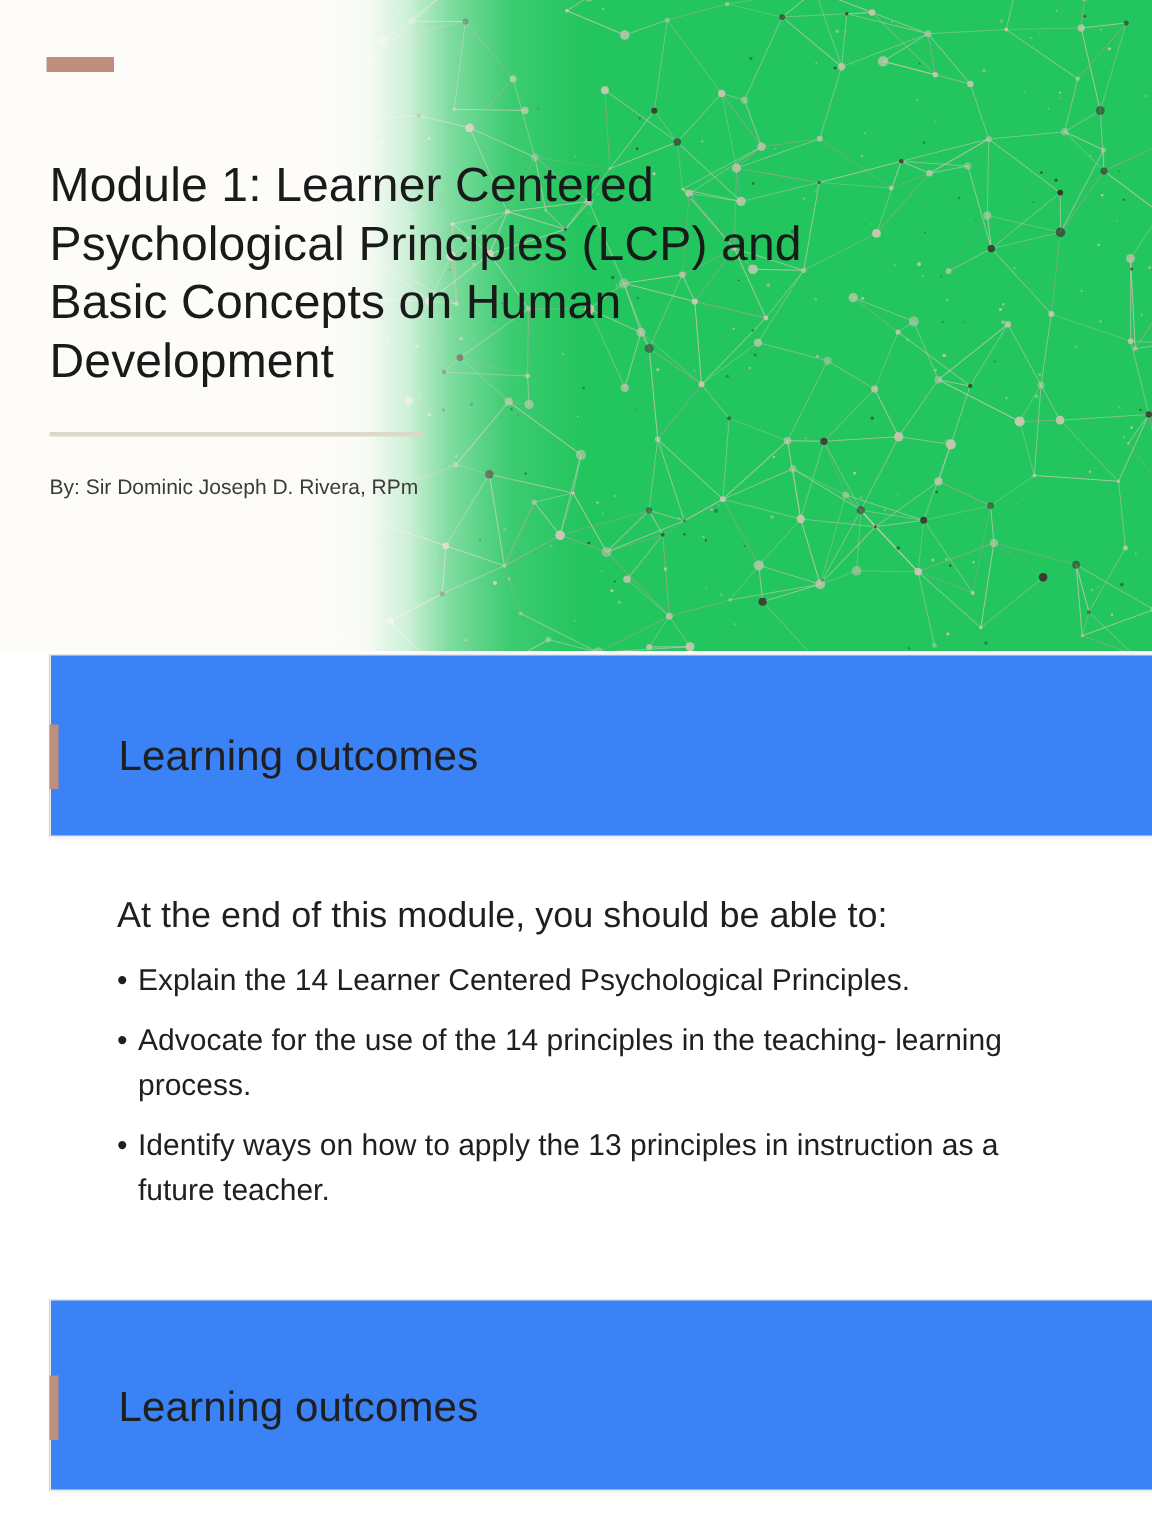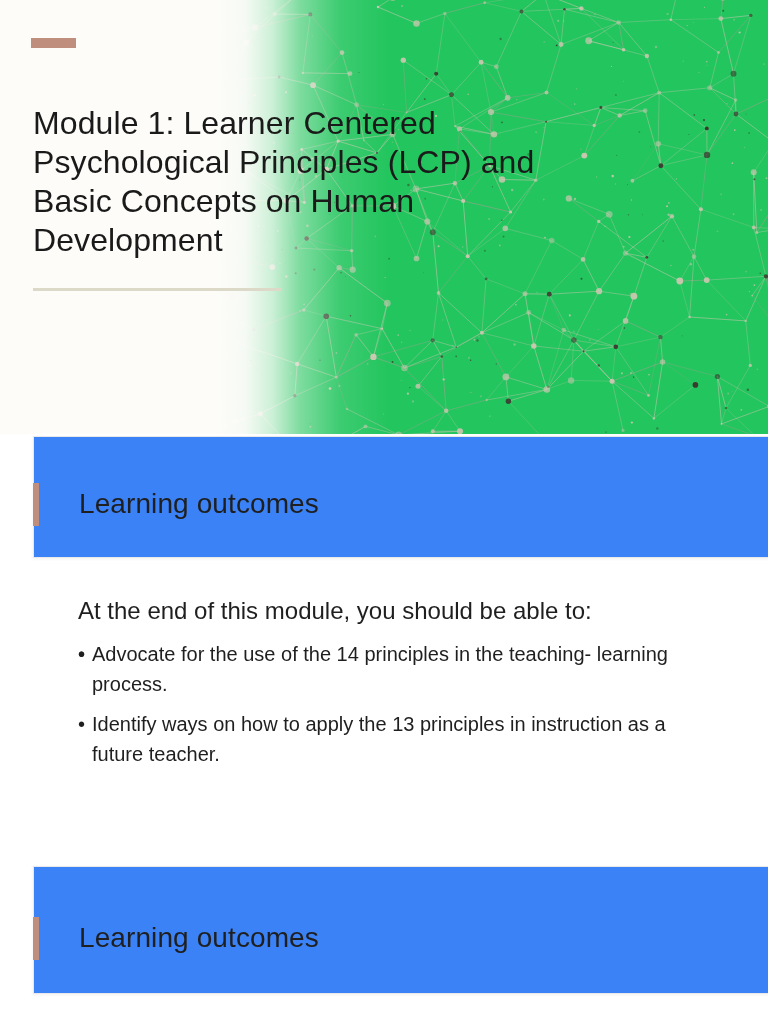--- a/index.html
+++ b/index.html
@@ -1033,33 +1033,35 @@
   </div>
 
   <div class="hero-fade"></div>
 
   <div class="accent-bar-top"></div>
 
   <h1 class="hero-title">Module 1: Learner Centered Psychological Principles (LCP) and Basic Concepts on Human Development</h1>
 
   <div class="hero-rule"></div>
 
+  <p class="hero-byline">By: Sir Dominic Joseph D. Rivera, RPm</p>
 </div>
 
 <div class="card card-1">
   <div class="card-accent"></div>
   <h2 class="card-title">Learning outcomes</h2>
 </div>
 
 <div class="content">
   <p class="content-lead">At the end of this module, you should be able to:</p>
 
   <ul class="bullets">
     <li>
       <span class="dot">•</span>
+      <span>Explain the 14 Learner Centered Psychological Principles.</span>
     </li>
     <li>
       <span class="dot">•</span>
       <span>Advocate for the use of the 14 principles in the teaching- learning process.</span>
     </li>
     <li>
       <span class="dot">•</span>
       <span>Identify ways on how to apply the 13 principles in instruction as a future teacher.</span>
     </li>
   </ul>

